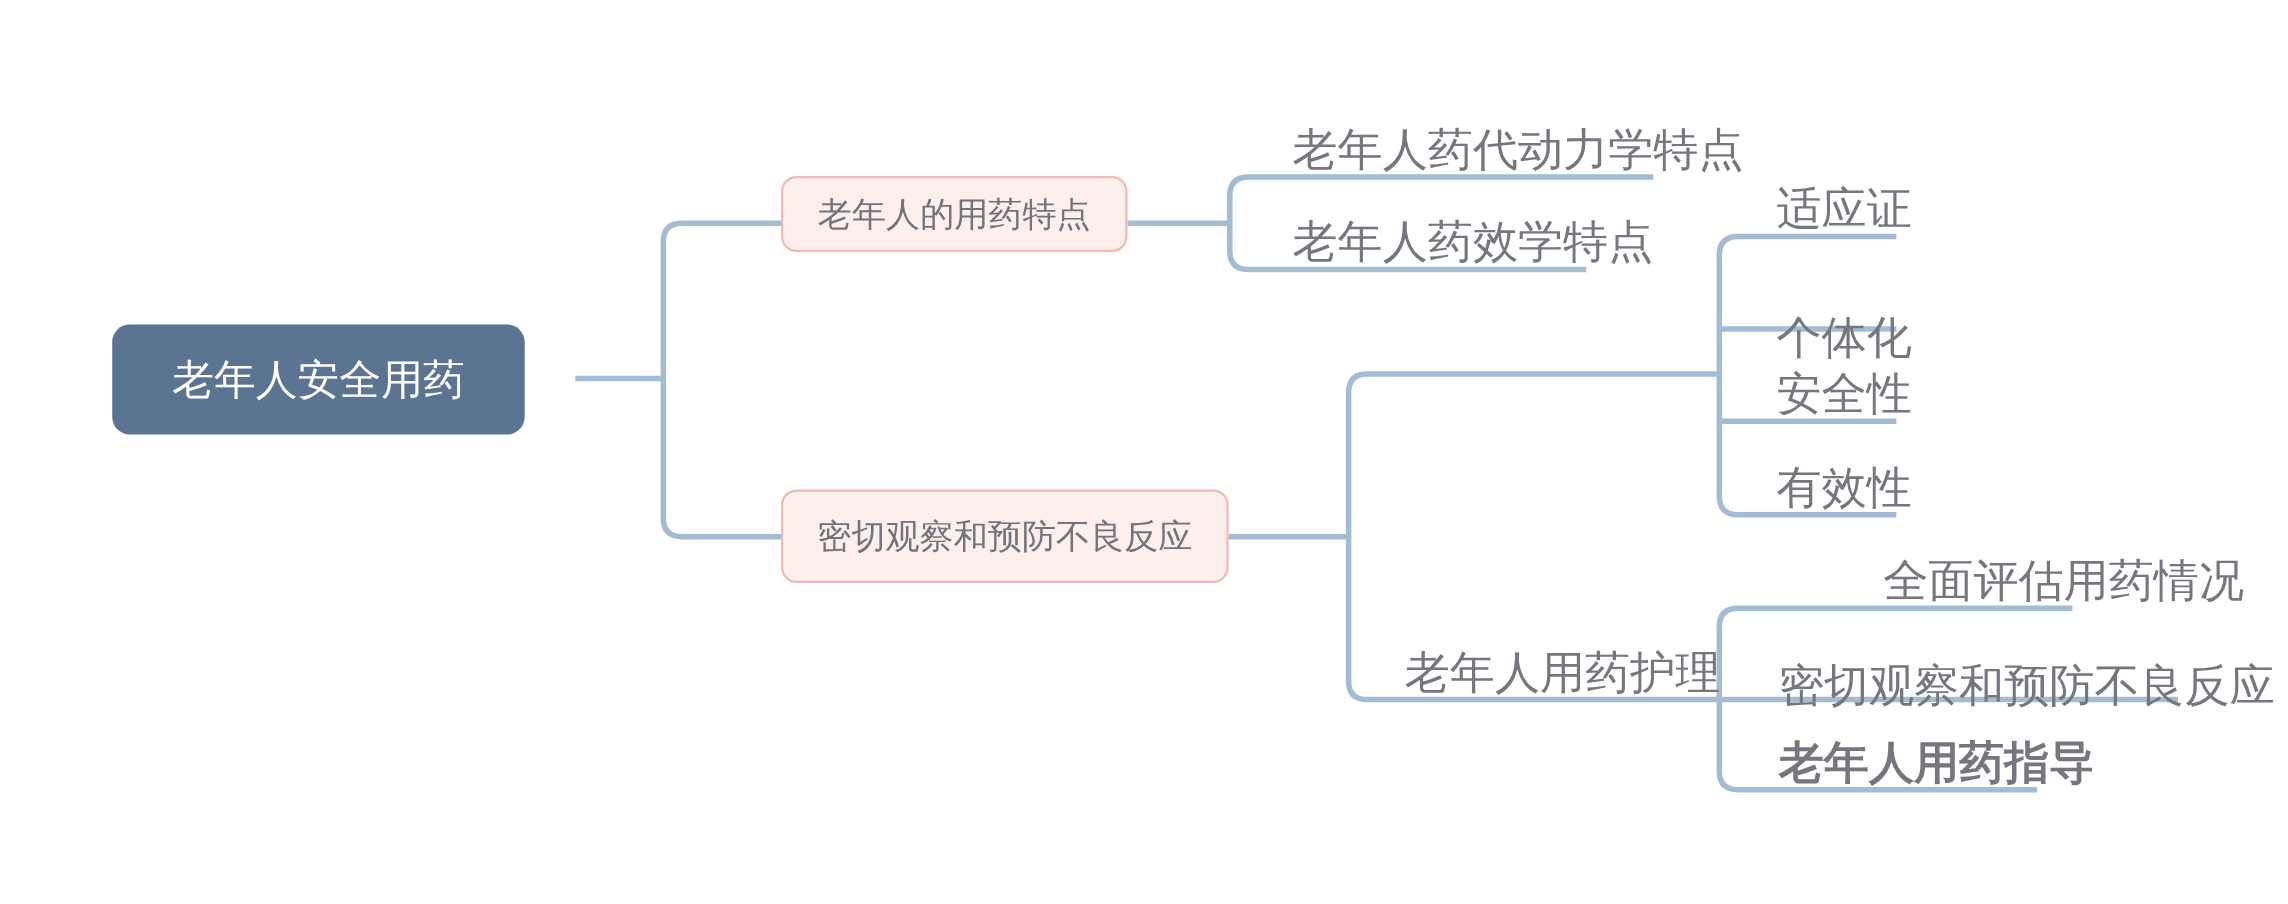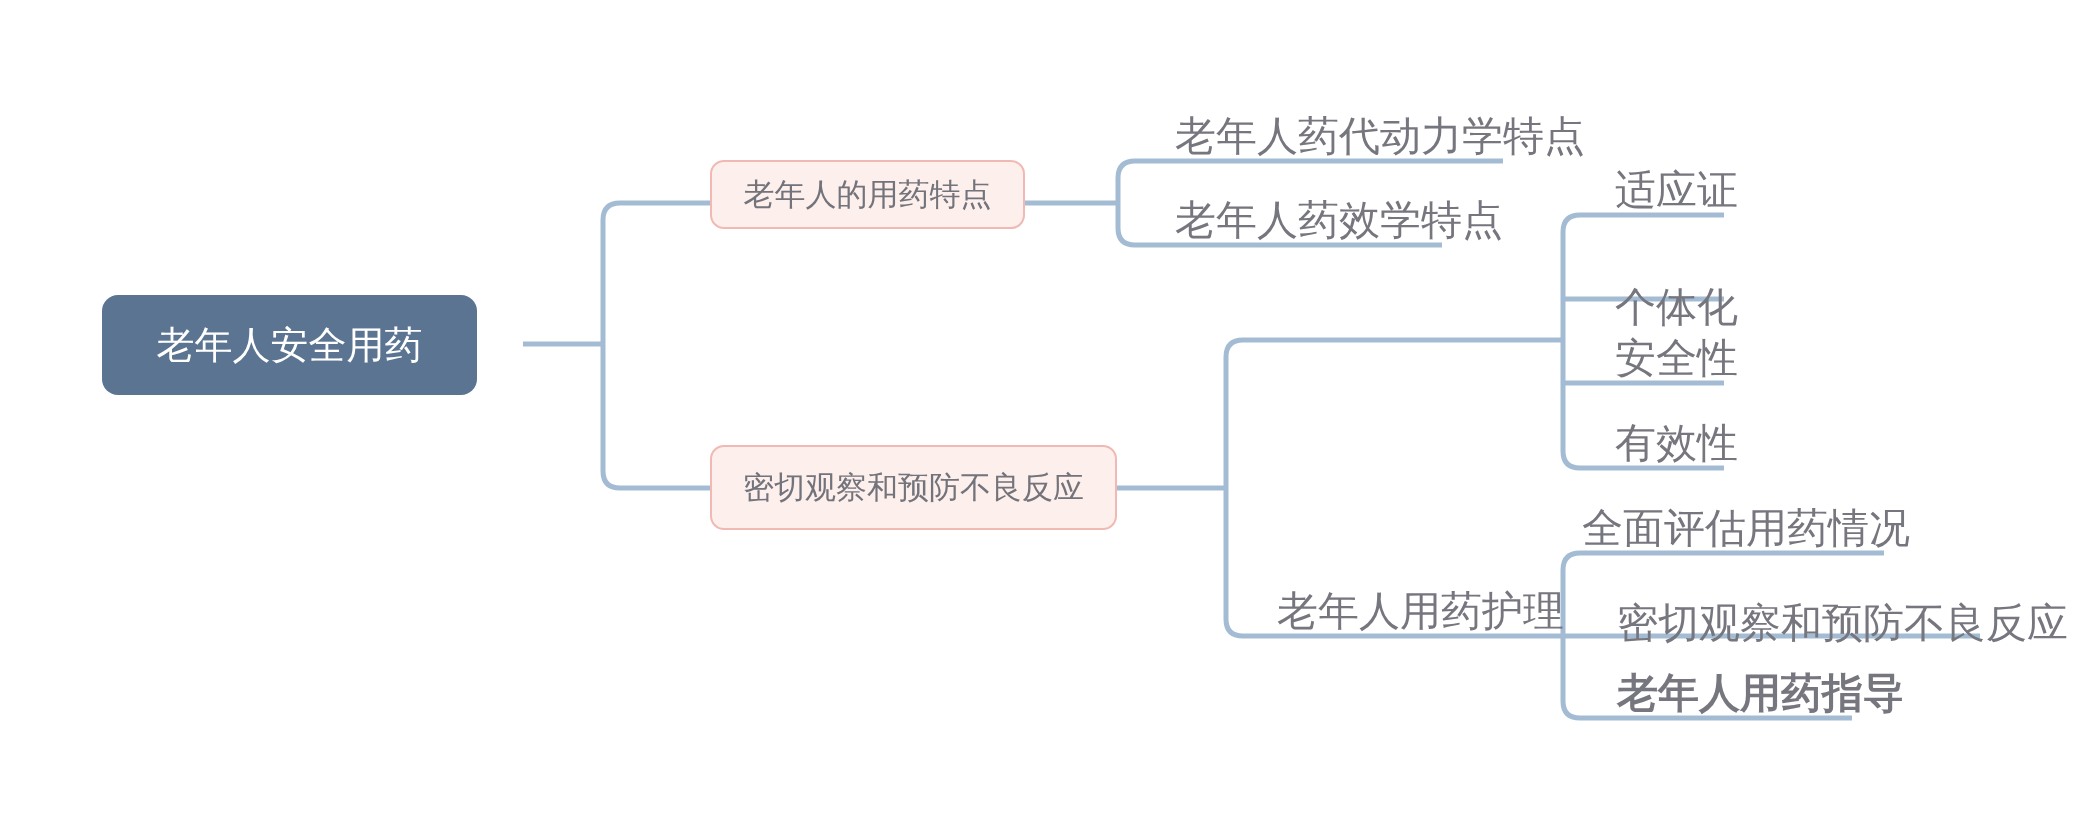--- a/index.html
+++ b/index.html
@@ -77,19 +77,19 @@
   <div class="leaf-label" style="left:1615px;top:167px;">适应证</div>
 
   <div class="leaf-label" style="left:1615px;top:251px;margin-top:33px;">个体化</div>
 
   <div class="leaf-label" style="left:1615px;top:335px;">安全性</div>
 
   <div class="leaf-label" style="left:1615px;top:420px;">有效性</div>
 
   <div class="leaf-label" style="left:1277px;top:588px;">老年人用药护理</div>
 
-  <div class="leaf-label" style="left:1582px;top:505px;">全面评估用药情况</div>
+  <div class="leaf-label" style="left:1712px;top:505px;">全面评估用药情况</div>
 
   <div class="leaf-label" style="left:1617px;top:600px;">密切观察和预防不良反应</div>
 
   <div class="leaf-label" style="left:1617px;top:670px;font-weight:bold;">老年人用药指导</div>
 
 </div>
 
 </body></html>

